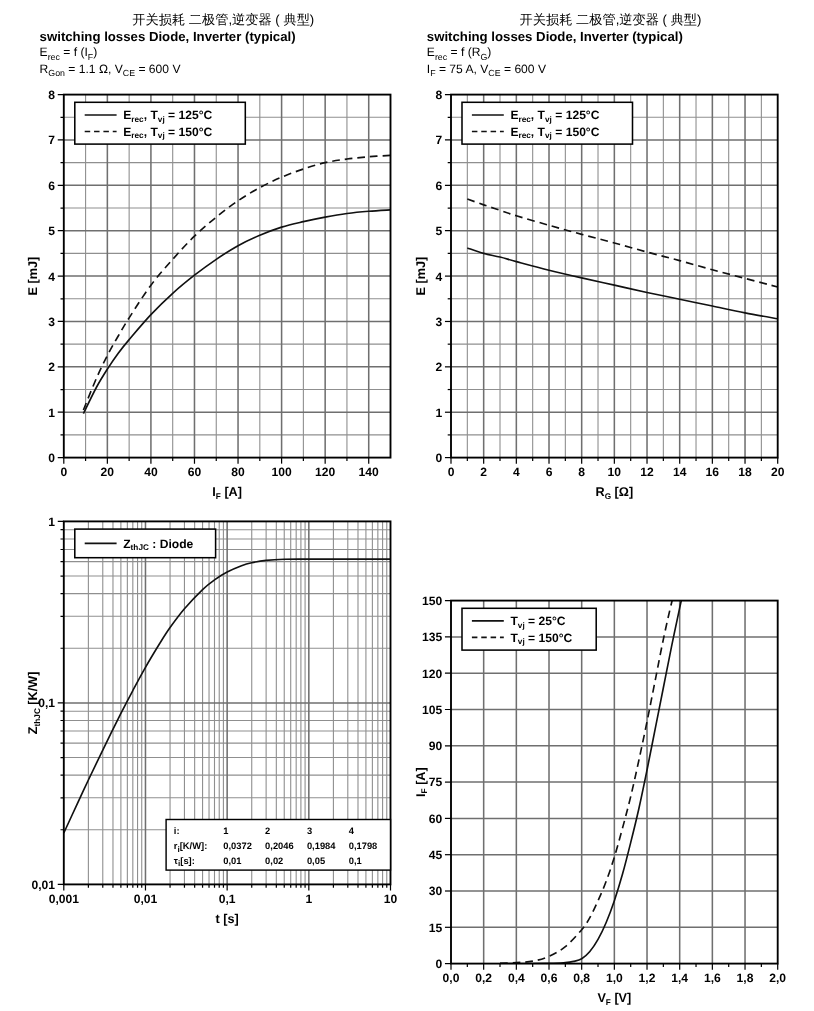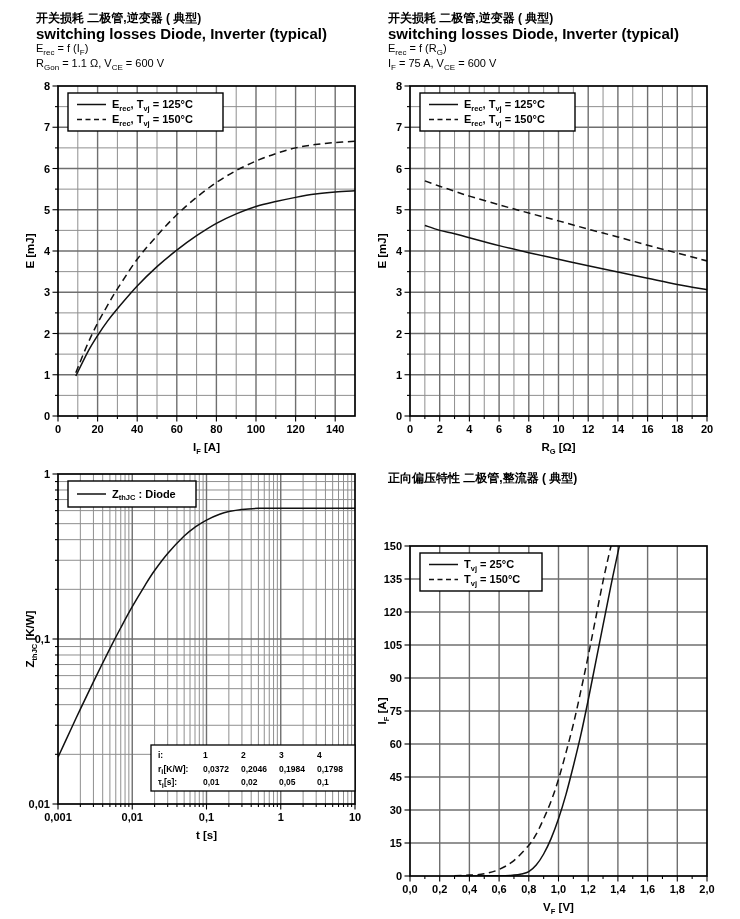--- a/index.html
+++ b/index.html
@@ -4,22 +4,22 @@
 <style>
   html,body{margin:0;padding:0;}
   body{
     width:740px;height:919px;background:#ffffff;color:#000;
     font-family:"Liberation Sans",sans-serif;overflow:hidden;
   }
   .page{padding:6px 18px 0 18px;}
   .grid{display:grid;grid-template-columns:352px 352px;}
   figure.cell{margin:0;padding:0;}
   .titles{height:68px;margin-left:18px;padding-top:4px;}
-  .t-cn{font-weight:bold;font-size:12px;line-height:16px;white-space:nowrap;}
-  .t-en{font-weight:bold;font-size:15px;line-height:15px;white-space:nowrap;}
+  .t-cn{font-weight:normal;font-size:12px;line-height:16px;white-space:nowrap;text-align:center;}
+  .t-en{font-weight:bold;font-size:12px;line-height:15px;white-space:nowrap;}
   .cond{font-size:11px;line-height:15px;white-space:nowrap;}
   sub{font-size:8px;line-height:0;}
   svg{display:block;}
   svg text{fill:#000;font-family:"Liberation Sans",sans-serif;}
 </style>
 </head>
 <body>
 
 <main class="page">
   <section class="grid">
@@ -408,21 +408,20 @@
           <text x="140" y="319" font-size="8.5" font-weight="bold"><tspan>τ</tspan><tspan dy="2.6" font-size="7.5">i</tspan><tspan dy="-2.6">[s]:</tspan></text>
           <text x="185" y="319" font-size="8.5" font-weight="bold">0,01</text>
           <text x="223" y="319" font-size="8.5" font-weight="bold">0,02</text>
           <text x="261" y="319" font-size="8.5" font-weight="bold">0,05</text>
           <text x="299" y="319" font-size="8.5" font-weight="bold">0,1</text>
         </svg>
     </figure>
 
     <figure class="cell">
       <div class="titles">
-        <div class="t-cn">正向偏压特性 二极管,整流器 ( 典型)</div>
         <div class="cond"></div>
       </div>
       <svg viewBox="0 0 352 388" width="352" height="388">
           <g>
             <line x1="69.70" y1="8" x2="69.70" y2="338" stroke="#6f6f6f" stroke-width="1.4"></line>
             <line x1="99.40" y1="8" x2="99.40" y2="338" stroke="#6f6f6f" stroke-width="1.4"></line>
             <line x1="129.10" y1="8" x2="129.10" y2="338" stroke="#6f6f6f" stroke-width="1.4"></line>
             <line x1="158.80" y1="8" x2="158.80" y2="338" stroke="#6f6f6f" stroke-width="1.4"></line>
             <line x1="188.50" y1="8" x2="188.50" y2="338" stroke="#6f6f6f" stroke-width="1.4"></line>
             <line x1="218.20" y1="8" x2="218.20" y2="338" stroke="#6f6f6f" stroke-width="1.4"></line>

